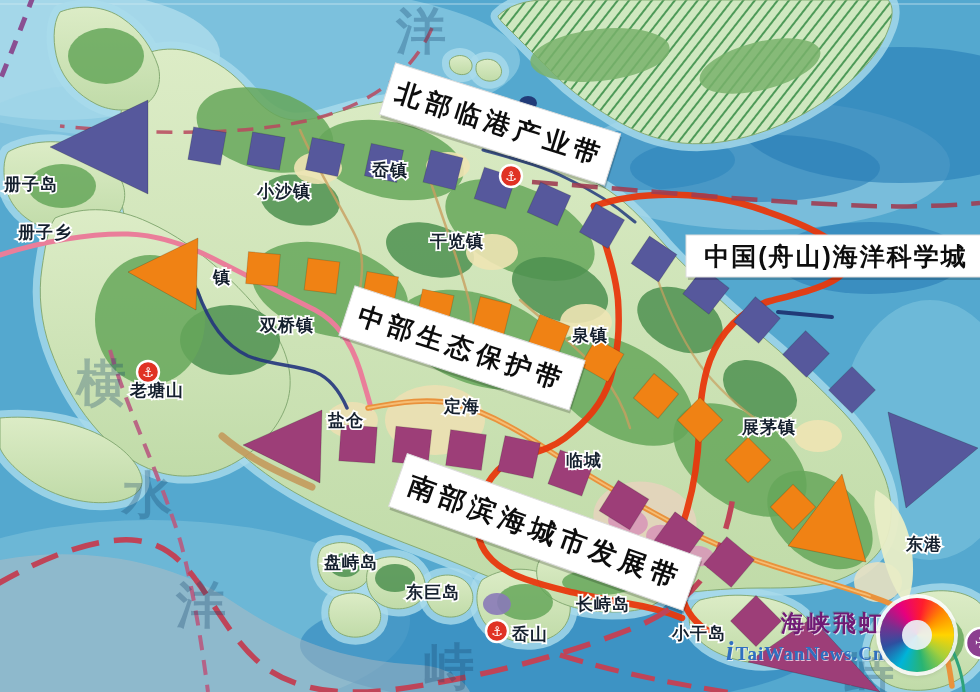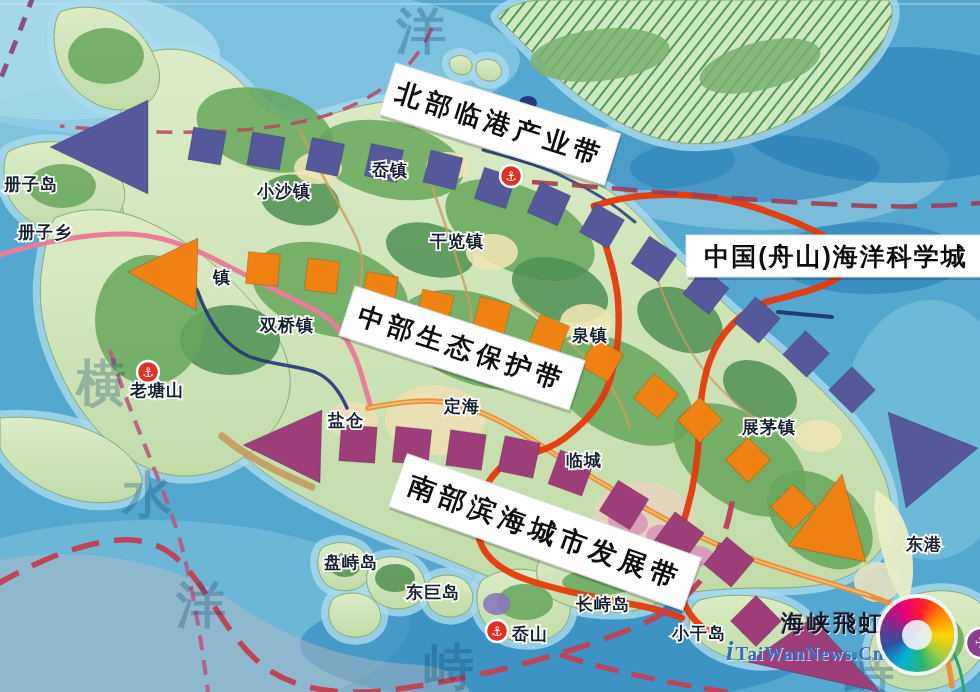--- a/index.html
+++ b/index.html
@@ -9,21 +9,21 @@
   .town{font:bold 17px "Liberation Sans",sans-serif;fill:#15202e;stroke:#ffffff;
         stroke-width:3.4px;paint-order:stroke;letter-spacing:1px;}
   .seaCh{font:bold 50px "Liberation Sans",sans-serif;fill:rgba(24,68,108,0.30);}
   .bt{font:bold 26px "Liberation Sans",sans-serif;fill:#0d0d0d;letter-spacing:5px;
       text-anchor:middle;dominant-baseline:middle;}
   .bt.south{font-size:27px;}
   .bt.sci{font-size:25px;letter-spacing:2px;}
   .anchorGlyph{font:bold 13px "DejaVu Sans",sans-serif;fill:#ffffff;text-anchor:middle;}
   .planeGlyph{font:bold 15px "DejaVu Sans",sans-serif;fill:#ffffff;text-anchor:middle;}
   #brandBox{position:absolute;left:758px;top:608px;width:150px;text-align:center;
-            color:#0f172a;font-weight:bold;font-size:23px;letter-spacing:3px;
+            color:#701a75;font-weight:bold;font-size:23px;letter-spacing:3px;
             text-shadow:1px 1px 0 rgba(255,255,255,.8), -1px -1px 0 rgba(80,80,80,.35);}
   #siteBox{position:absolute;left:726px;top:636px;width:170px;
            color:#2f6fc0;font-family:"Liberation Serif",serif;font-weight:bold;
            font-size:19px;letter-spacing:1px;text-shadow:1px 1px 0 rgba(255,255,255,.7);}
   #siteBox .bigI{font-style:italic;font-size:27px;color:#2f6fc0;margin-right:1px;}
   #rainbowLogo{position:absolute;left:880px;top:598px;width:74px;height:74px;border-radius:50%;
      background:conic-gradient(from -30deg,#e6007e,#ff1c2e,#ff8a00,#ffd400,#a4cf3c,#28b473,#00b4d8,#2e50a0,#7c2e8e,#e6007e);
      box-shadow:0 0 0 4px rgba(255,255,255,0.85),0 2px 6px rgba(0,0,0,0.3);}
   #rainbowLogo::after{content:"";position:absolute;left:22px;top:22px;right:22px;bottom:22px;
      border-radius:50%;background:rgba(236,242,246,0.92);}

